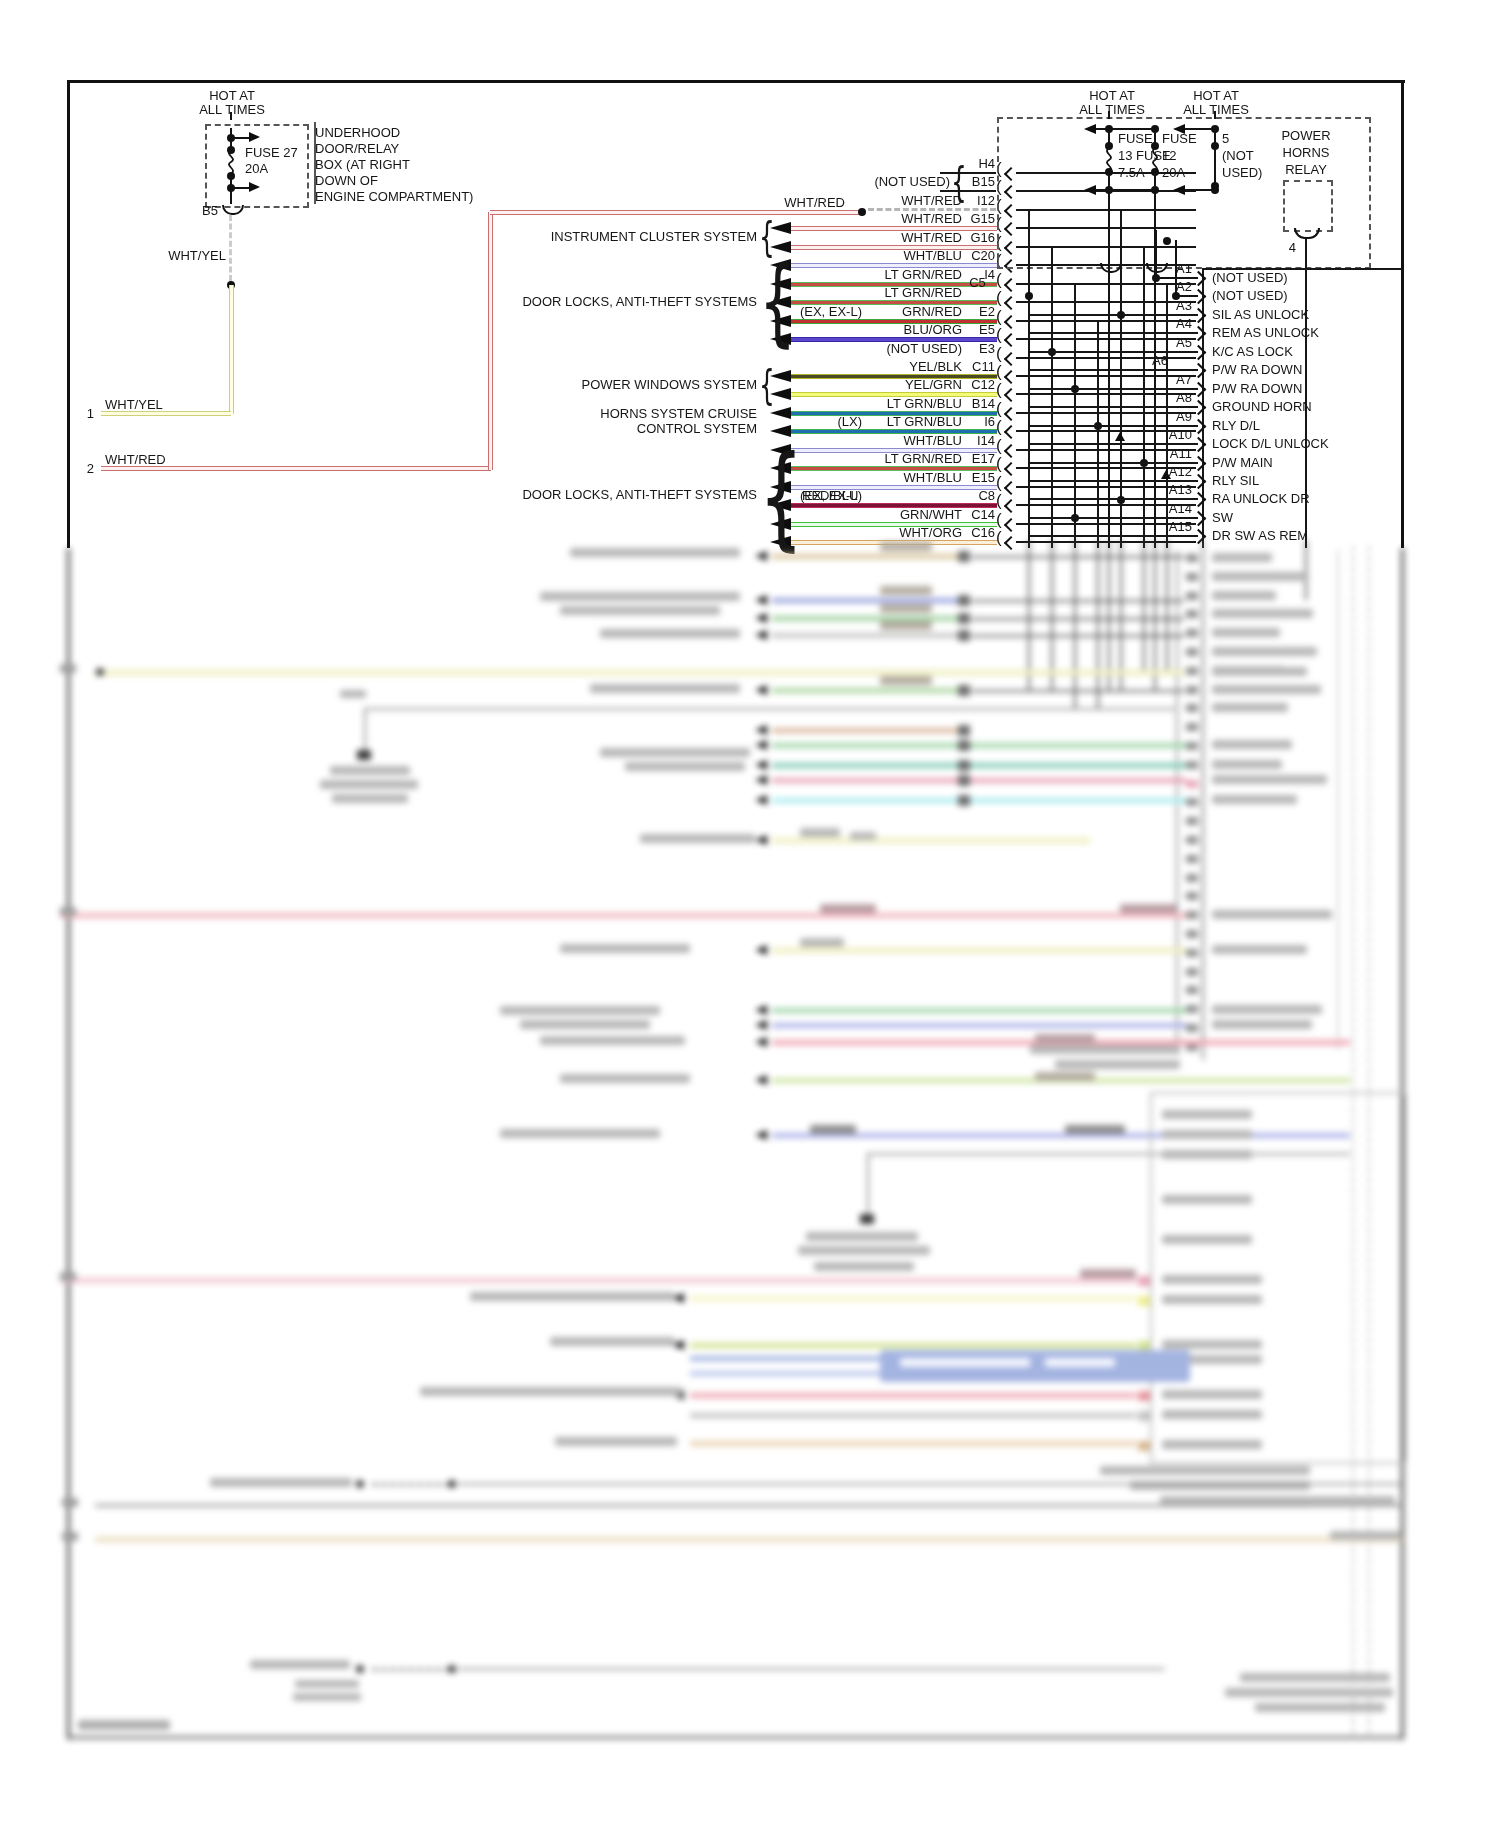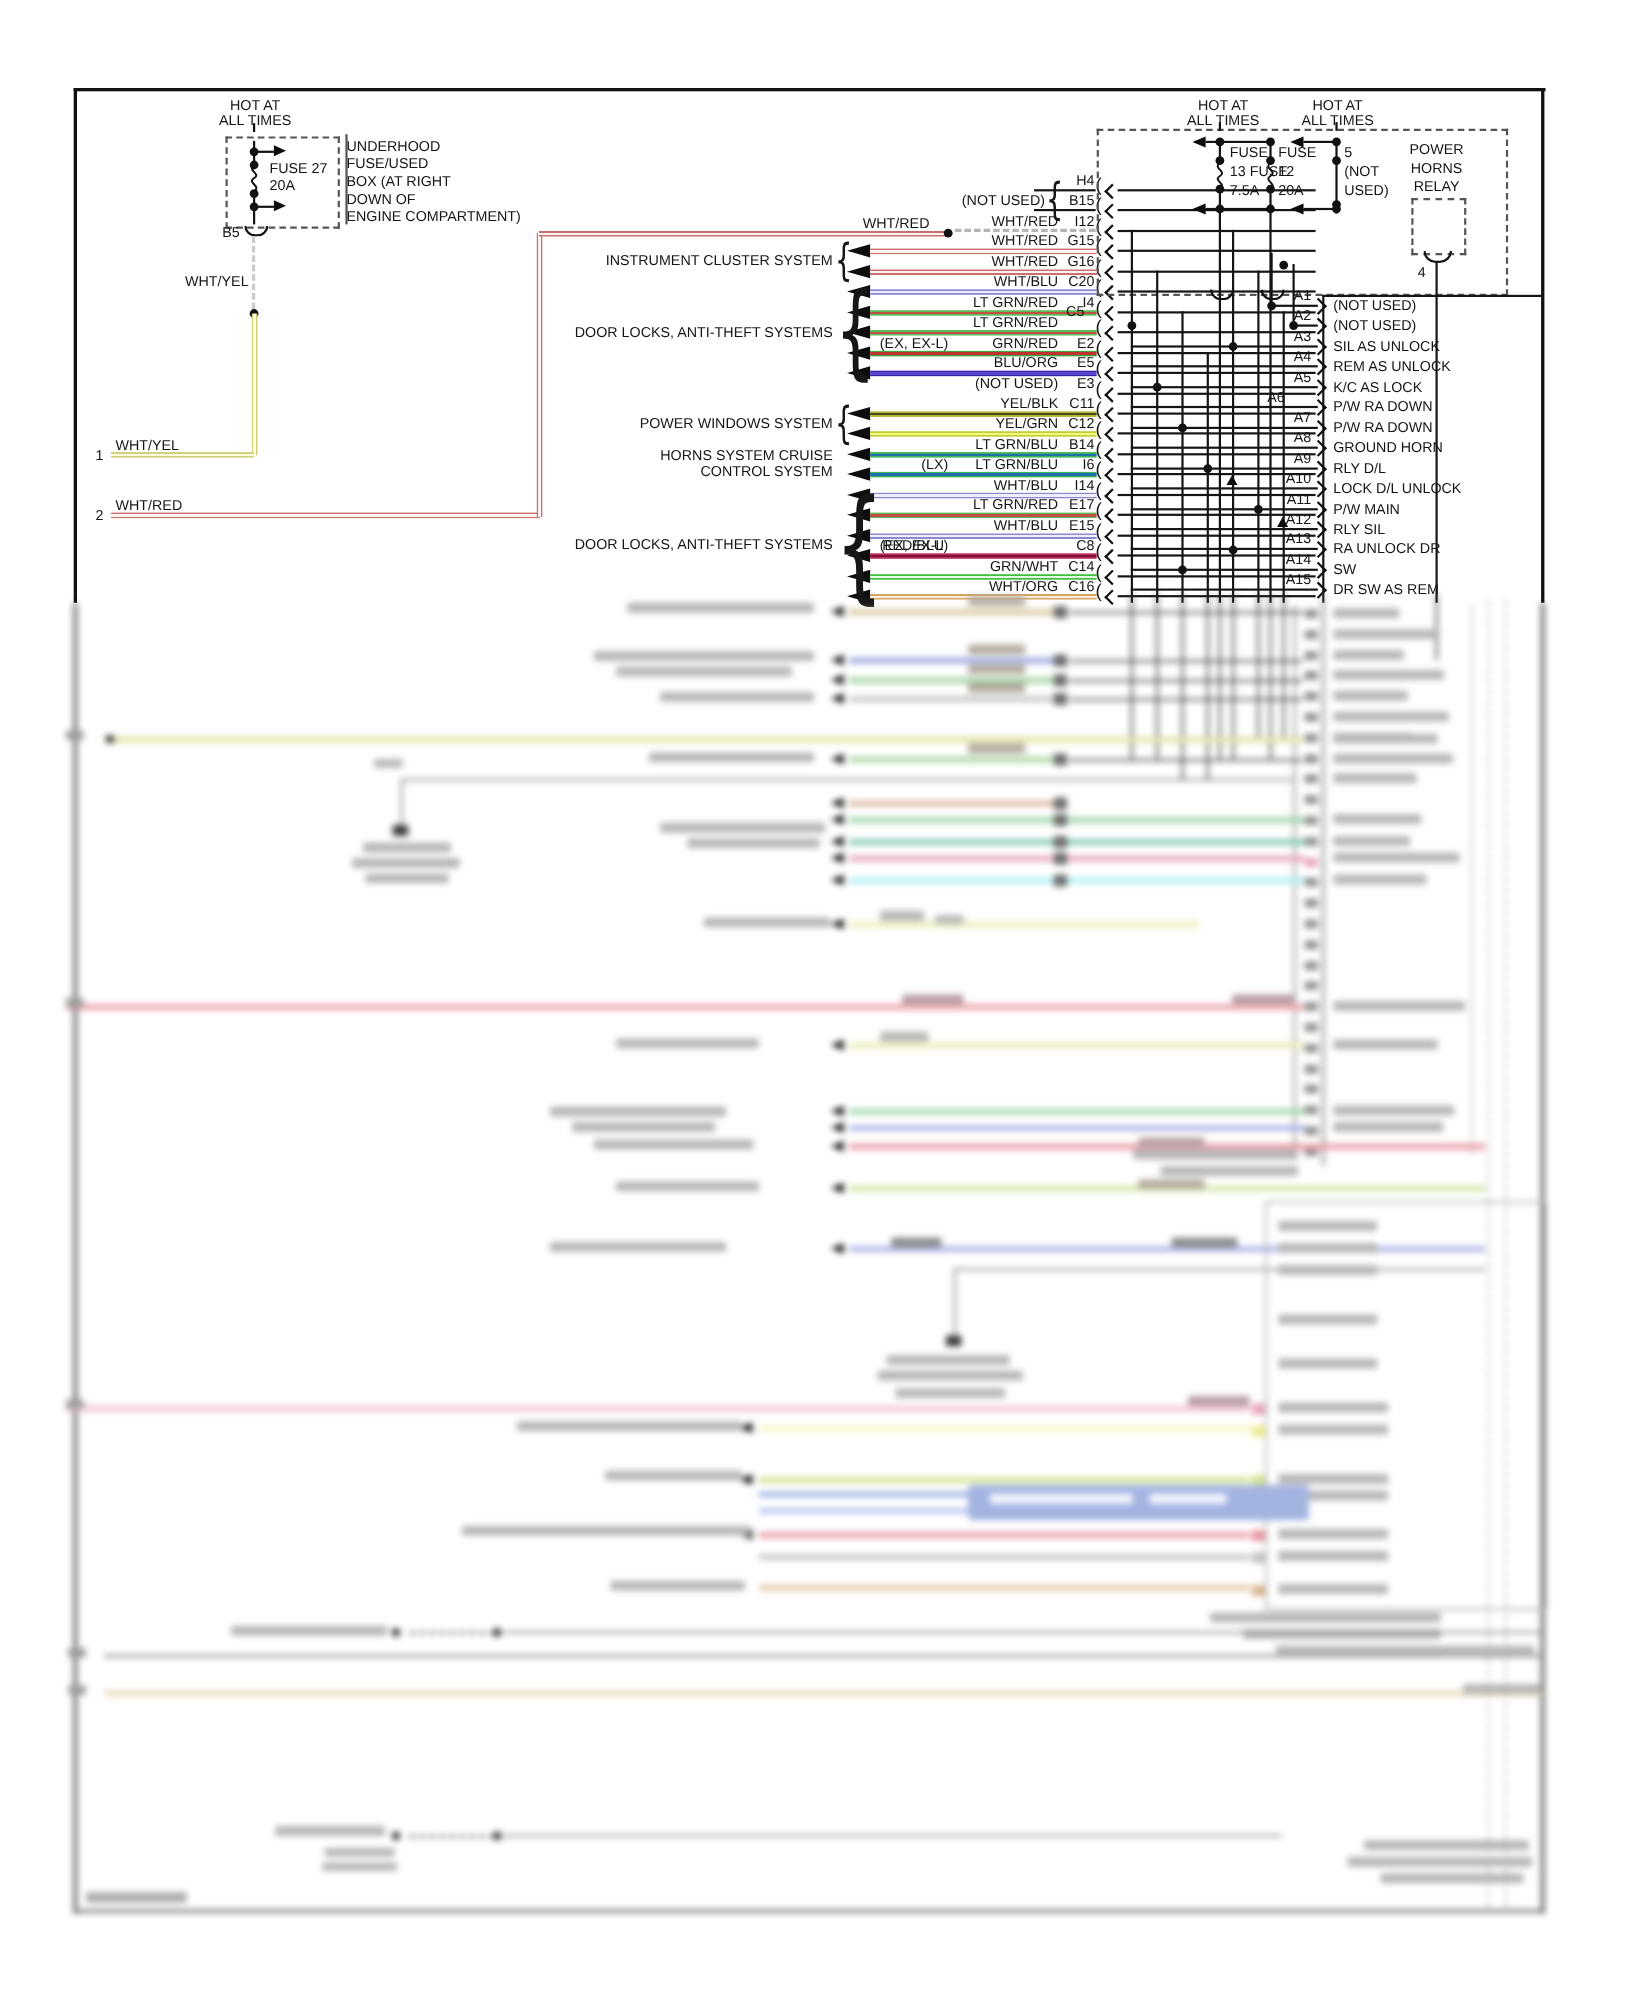--- a/index.html
+++ b/index.html
@@ -39,21 +39,21 @@
         </svg></div>
       <div class="abs dot" style="left: 227px; top: 172px;"></div>
       <div class="abs" style="left: 230px; top: 176px; width: 2px; height: 14px; background: rgb(19, 19, 19);"></div>
       <div class="abs dot" style="left: 227px; top: 184px;"></div>
       <div class="abs" style="left: 231px; top: 187px; width: 18px; height: 2px; background: rgb(19, 19, 19);"></div>
       <div class="abs arwR" style="left: 249px; top: 182px;"></div>
       <div class="abs" style="left: 230px; top: 190px; width: 2px; height: 14px; background: rgb(19, 19, 19);"></div>
       <div class="abs t" style="left: 245px; top: 145px; width: 60px; text-align: left;">FUSE 27</div>
       <div class="abs t" style="left: 245px; top: 161px; width: 60px; text-align: left;">20A</div>
       <div class="abs t" style="left: 315px; top: 125px; width: 220px; text-align: left;">UNDERHOOD</div>
-      <div class="abs t" style="left: 315px; top: 141px; width: 220px; text-align: left;">FUSE/USED</div>
+      <div class="abs t" style="left: 315px; top: 141px; width: 220px; text-align: left;">DOOR/RELAY</div>
       <div class="abs t" style="left: 315px; top: 157px; width: 220px; text-align: left;">BOX (AT RIGHT</div>
       <div class="abs t" style="left: 315px; top: 173px; width: 220px; text-align: left;">DOWN OF</div>
       <div class="abs t" style="left: 315px; top: 189px; width: 220px; text-align: left;">ENGINE COMPARTMENT)</div>
       <div class="abs" style="left: 314px; top: 122px; width: 2px; height: 82px; background: rgb(85, 85, 85);"></div>
       <div class="abs arc" style="left: 222px; top: 205px; width: 18px; height: 8px;"></div>
       <div class="abs t" style="left: 188px; top: 203px; width: 30px; text-align: right;">B5</div>
       <div class="abs" style="left: 229px; top: 215px; width: 0px; height: 66px; border-left: 3px dashed rgb(204, 204, 204);"></div>
       <div class="abs t" style="left: 150px; top: 248px; width: 76px; text-align: right;">WHT/YEL</div>
       <div class="abs dot" style="left: 227px; top: 281px;"></div>
       <div class="abs" style="left: 229px; top: 285px; width: 5px; height: 129px; background: linear-gradient(90deg, rgb(207, 207, 122) 0px, rgb(207, 207, 122) 1.4px, rgb(255, 255, 223) 1.4px, rgb(255, 255, 223) 3.6px, rgb(207, 207, 122) 3.6px, rgb(207, 207, 122) 5px);"></div>

